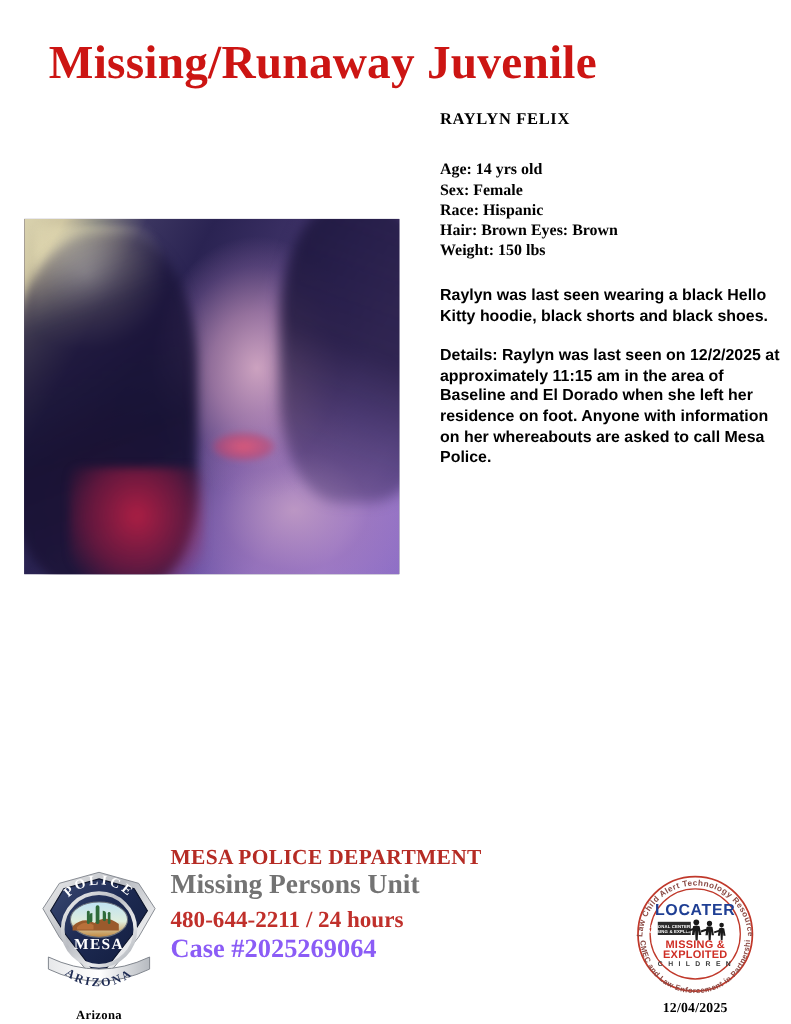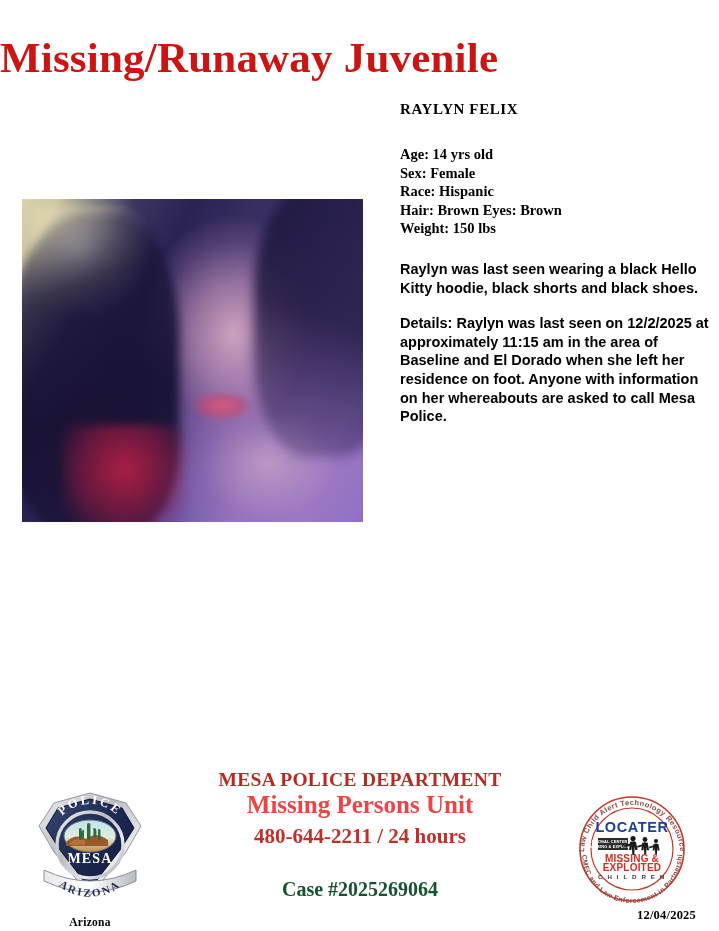--- a/index.html
+++ b/index.html
@@ -19,21 +19,21 @@
     background: #ffffff;
     overflow: hidden;
   }
 
   
   .poster-title {
     position: absolute;
     left: 0;
     top: 34px;
     width: 587px;
-    text-align: left;
+    text-align: center;
     font-family: "Liberation Serif", "DejaVu Serif", serif;
     font-weight: bold;
     font-size: 43px;
     line-height: 48px;
     letter-spacing: 0.2px;
     color: #cc1513;
     white-space: nowrap;
   }
 
   
@@ -144,52 +144,50 @@
     margin: 0 0 17px 0;
   }
   .para:last-child { margin-bottom: 0; }
 
   
   .footer-center {
     position: absolute;
     left: 155px;
     top: 768px;
     width: 410px;
-    text-align: center;
   }
   .dept-name {
     font-family: "Liberation Serif", "DejaVu Serif", serif;
     font-weight: bold;
     font-size: 19.5px;
     line-height: 23px;
     letter-spacing: 0.3px;
     color: #b52b24;
   }
   .unit-line {
     font-family: "Liberation Serif", "DejaVu Serif", serif;
     font-weight: bold;
     font-size: 25px;
     line-height: 27px;
-    color: #ef4444;
+    color: #737373;
   }
   .phone-line {
     font-family: "Liberation Serif", "DejaVu Serif", serif;
     font-weight: bold;
     font-size: 21px;
     line-height: 28px;
     color: #c0302b;
     margin-top: 4px;
   }
   .case-line {
     font-family: "Liberation Serif", "DejaVu Serif", serif;
     font-weight: bold;
-    font-size: 20px;
+    font-size: 24px;
     line-height: 26px;
-    color: #14532d;
-    margin-top: 26px;
+    color: #8b5cf6;
   }
 
   
   .badge-wrap {
     position: absolute;
     left: 30px;
     top: 790px;
     width: 120px;
     text-align: center;
   }
@@ -210,21 +208,20 @@
     width: 128px;
     text-align: center;
   }
   .seal-date {
     font-family: "Liberation Serif", "DejaVu Serif", serif;
     font-weight: bold;
     font-size: 12.5px;
     color: #000;
     margin-top: 1px;
     letter-spacing: 0.2px;
-    text-align: right;
   }
 </style>
 </head>
 <body>
 
 <div id="poster">
 
   <div class="poster-title">Missing/Runaway Juvenile</div>
 
   <div class="photo-frame">

